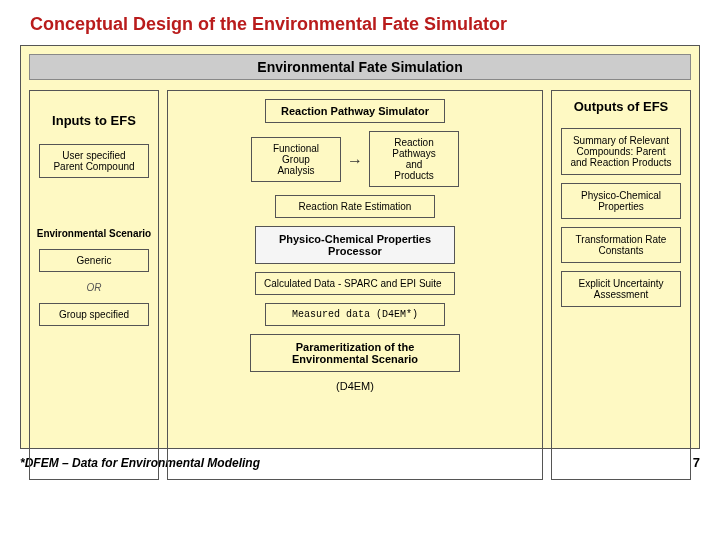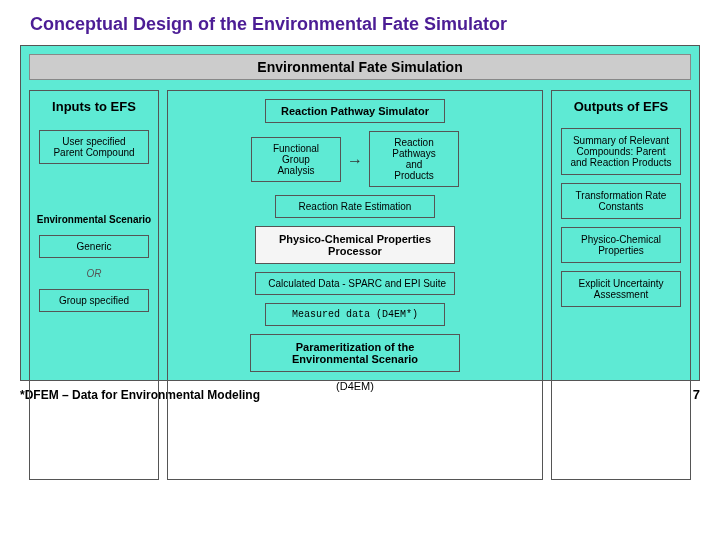--- a/index.html
+++ b/index.html
@@ -10,30 +10,30 @@
       font-family: Arial, Helvetica, sans-serif;
       font-size: 11px;
       overflow: hidden;
       position: relative;
     }
 
     .page-title {
       font-size: 18px;
       font-weight: bold;
       padding: 14px 30px 10px 30px;
-      color: #4c1d95;
+      color: #b91c1c;
     }
 
     .main-container {
       margin: 0 20px;
       border: 1.5px solid #555;
       padding: 8px;
-      height: 336px;
+      height: 404px;
       position: relative;
-      background: #5eead4;
+      background: #fef9c3;
     }
 
     .env-fate-title {
       text-align: center;
       font-size: 14px;
       font-weight: bold;
       background: #ccc;
       padding: 4px 0;
       margin-bottom: 10px;
       border: 1px solid #888;
@@ -42,21 +42,21 @@
     .columns {
       display: flex;
       gap: 8px;
       height: 390px;
     }
 
     
     .col-left {
       width: 130px;
       border: 1.5px solid #555;
-      padding: 8px 6px;
+      padding: 22px 6px;
       display: flex;
       flex-direction: column;
       align-items: center;
       gap: 10px;
     }
 
     .col-left-title {
       font-size: 13px;
       font-weight: bold;
       text-align: center;
@@ -132,21 +132,21 @@
       text-align: center;
       font-size: 11px;
       font-weight: bold;
       width: 200px;
       background: #f5f5f5;
     }
 
     .calculated-box {
       border: 1px solid #555;
       padding: 5px 8px;
-      text-align: right;
+      text-align: left;
       font-size: 10px;
       width: 200px;
     }
 
     .measured-box {
       border: 1px solid #555;
       padding: 5px 8px;
       text-align: center;
       font-size: 10px;
       width: 180px;
@@ -196,20 +196,21 @@
     .footer-row {
       display: flex;
       justify-content: space-between;
       align-items: center;
       padding: 4px 20px;
       margin-top: 2px;
     }
 
     .footer-note {
       font-size: 12px;
+      font-style: italic;
       font-weight: bold;
     }
 
     .page-number {
       font-size: 13px;
       font-weight: bold;
     }
   </style>
 </head>
 <body>
@@ -248,22 +249,22 @@
 
       <div class="measured-box">Measured data  (D4EM*)</div>
 
       <div class="param-box">Parameritization of the Environmental Scenario</div>
       <div class="d4em-text">(D4EM)</div>
     </div>
 
     <div class="col-right">
       <div class="col-right-title">Outputs of EFS</div>
       <div class="right-box">Summary of Relevant Compounds: Parent and Reaction Products</div>
+      <div class="right-box">Physico-Chemical Properties</div>
       <div class="right-box">Transformation Rate Constants</div>
-      <div class="right-box">Physico-Chemical Properties</div>
       <div class="right-box">Explicit Uncertainty Assessment</div>
     </div>
   </div>
 </div>
 
 <div class="footer-row">
   <div class="footer-note">*DFEM – Data for Environmental Modeling</div>
   <div class="page-number">7</div>
 </div>
 

